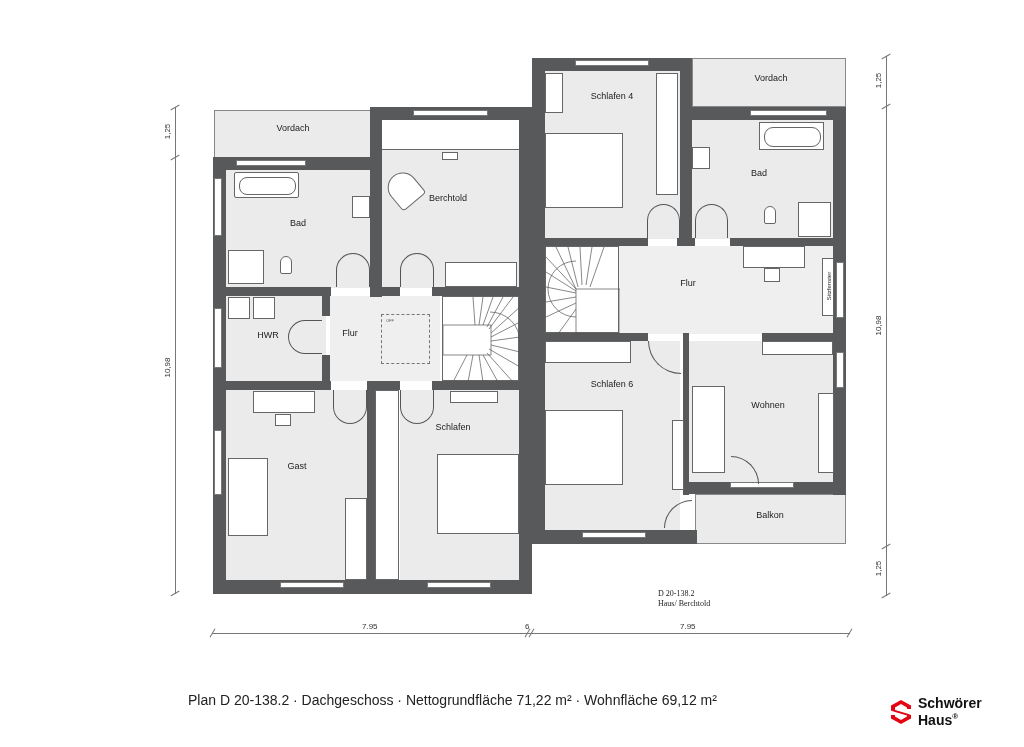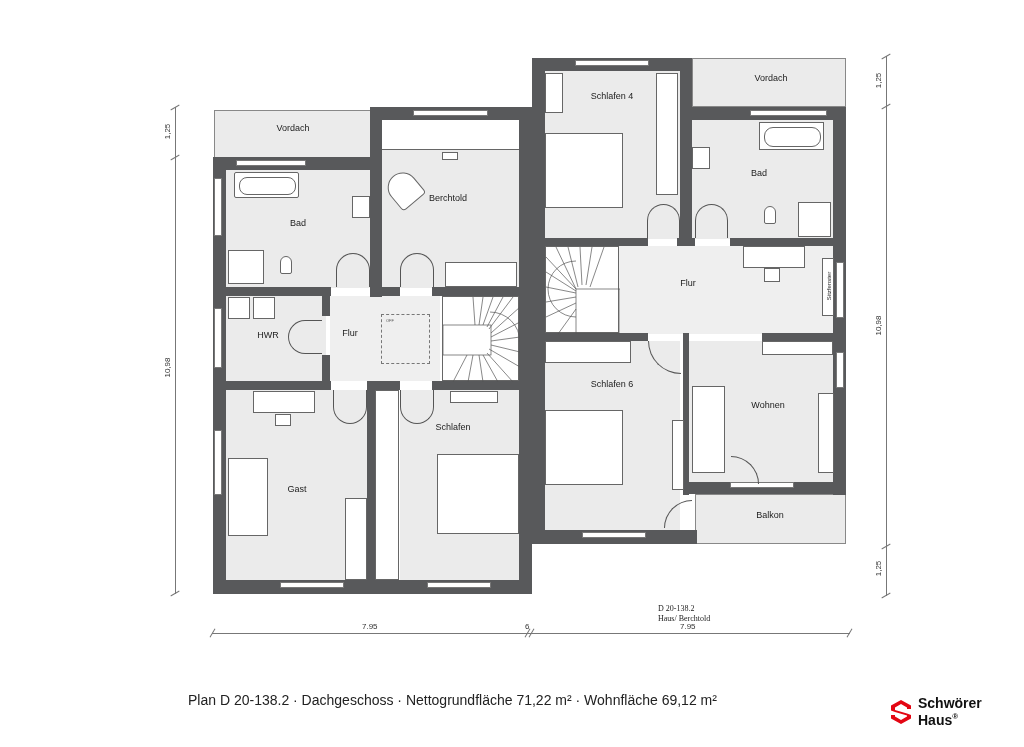--- a/index.html
+++ b/index.html
@@ -8,21 +8,21 @@
   .room{position:absolute;background:#ebebeb;}
   .ext{position:absolute;background:#ebebeb;border:1px solid #888;box-sizing:border-box;}
   .lbl{position:absolute;font-size:9px;color:#222;white-space:nowrap;transform:translate(-50%,-50%);}
   .win{position:absolute;background:#fff;border:1px solid #777;box-sizing:border-box;}
   .furn{position:absolute;background:#fff;border:1px solid #666;box-sizing:border-box;}
   .dim-line{position:absolute;background:#777;}
   .dim-txt{position:absolute;font-size:8px;color:#333;white-space:nowrap;}
   .vtxt{transform:rotate(-90deg);transform-origin:center;}
   .arc{position:absolute;border:1px solid #555;box-sizing:border-box;}
   #footer-caption{position:absolute;left:188px;top:692px;font-size:14px;color:#222;white-space:nowrap;}
-  #plan-code{position:absolute;left:658px;top:589px;font-family:"Liberation Serif",serif;font-size:8px;line-height:10px;color:#222;margin-top:15px;}
+  #plan-code{position:absolute;left:658px;top:589px;font-family:"Liberation Serif",serif;font-size:8px;line-height:10px;color:#222;}
   #logo{position:absolute;left:890px;top:695px;height:34px;display:flex;align-items:center;}
   #logo-text{font-size:14px;font-weight:bold;line-height:13px;color:#111;margin-left:6px;}
   svg{display:block;}
 </style>
 </head>
 <body>
 
 <div>
 
   <div class="ext" style="left:214px;top:110px;width:160px;height:48px;"></div>
@@ -112,21 +112,21 @@
   <div class="arc" style="left:336px;top:253px;width:34px;height:34px;border-radius:34px 34px 0 0;border-bottom:none;"></div>
   <div class="arc" style="left:400px;top:253px;width:34px;height:34px;border-radius:34px 34px 0 0;border-bottom:none;"></div>
   <div class="arc" style="left:288px;top:320px;width:34px;height:34px;border-radius:34px 0 0 34px;border-right:none;"></div>
   <div class="arc" style="left:333px;top:390px;width:34px;height:34px;border-radius:0 0 34px 34px;border-top:none;"></div>
   <div class="arc" style="left:400px;top:390px;width:34px;height:34px;border-radius:0 0 34px 34px;border-top:none;"></div>
 
   <span class="lbl" style="left:298px;top:223px;">Bad</span>
   <span class="lbl" style="left:448px;top:198px;">Berchtold</span>
   <span class="lbl" style="left:268px;top:335px;">HWR</span>
   <span class="lbl" style="left:350px;top:333px;">Flur</span>
-  <span class="lbl" style="left:297px;top:489px;">Gast</span>
+  <span class="lbl" style="left:297px;top:466px;">Gast</span>
   <span class="lbl" style="left:453px;top:427px;">Schlafen</span>
 </div>
 
 <div>
 
   <div class="ext" style="left:692px;top:58px;width:154px;height:49px;"></div>
   <span class="lbl" style="left:771px;top:78px;">Vordach</span>
 
   <div class="ext" style="left:695px;top:494px;width:151px;height:50px;"></div>
   <span class="lbl" style="left:770px;top:515px;">Balkon</span>

